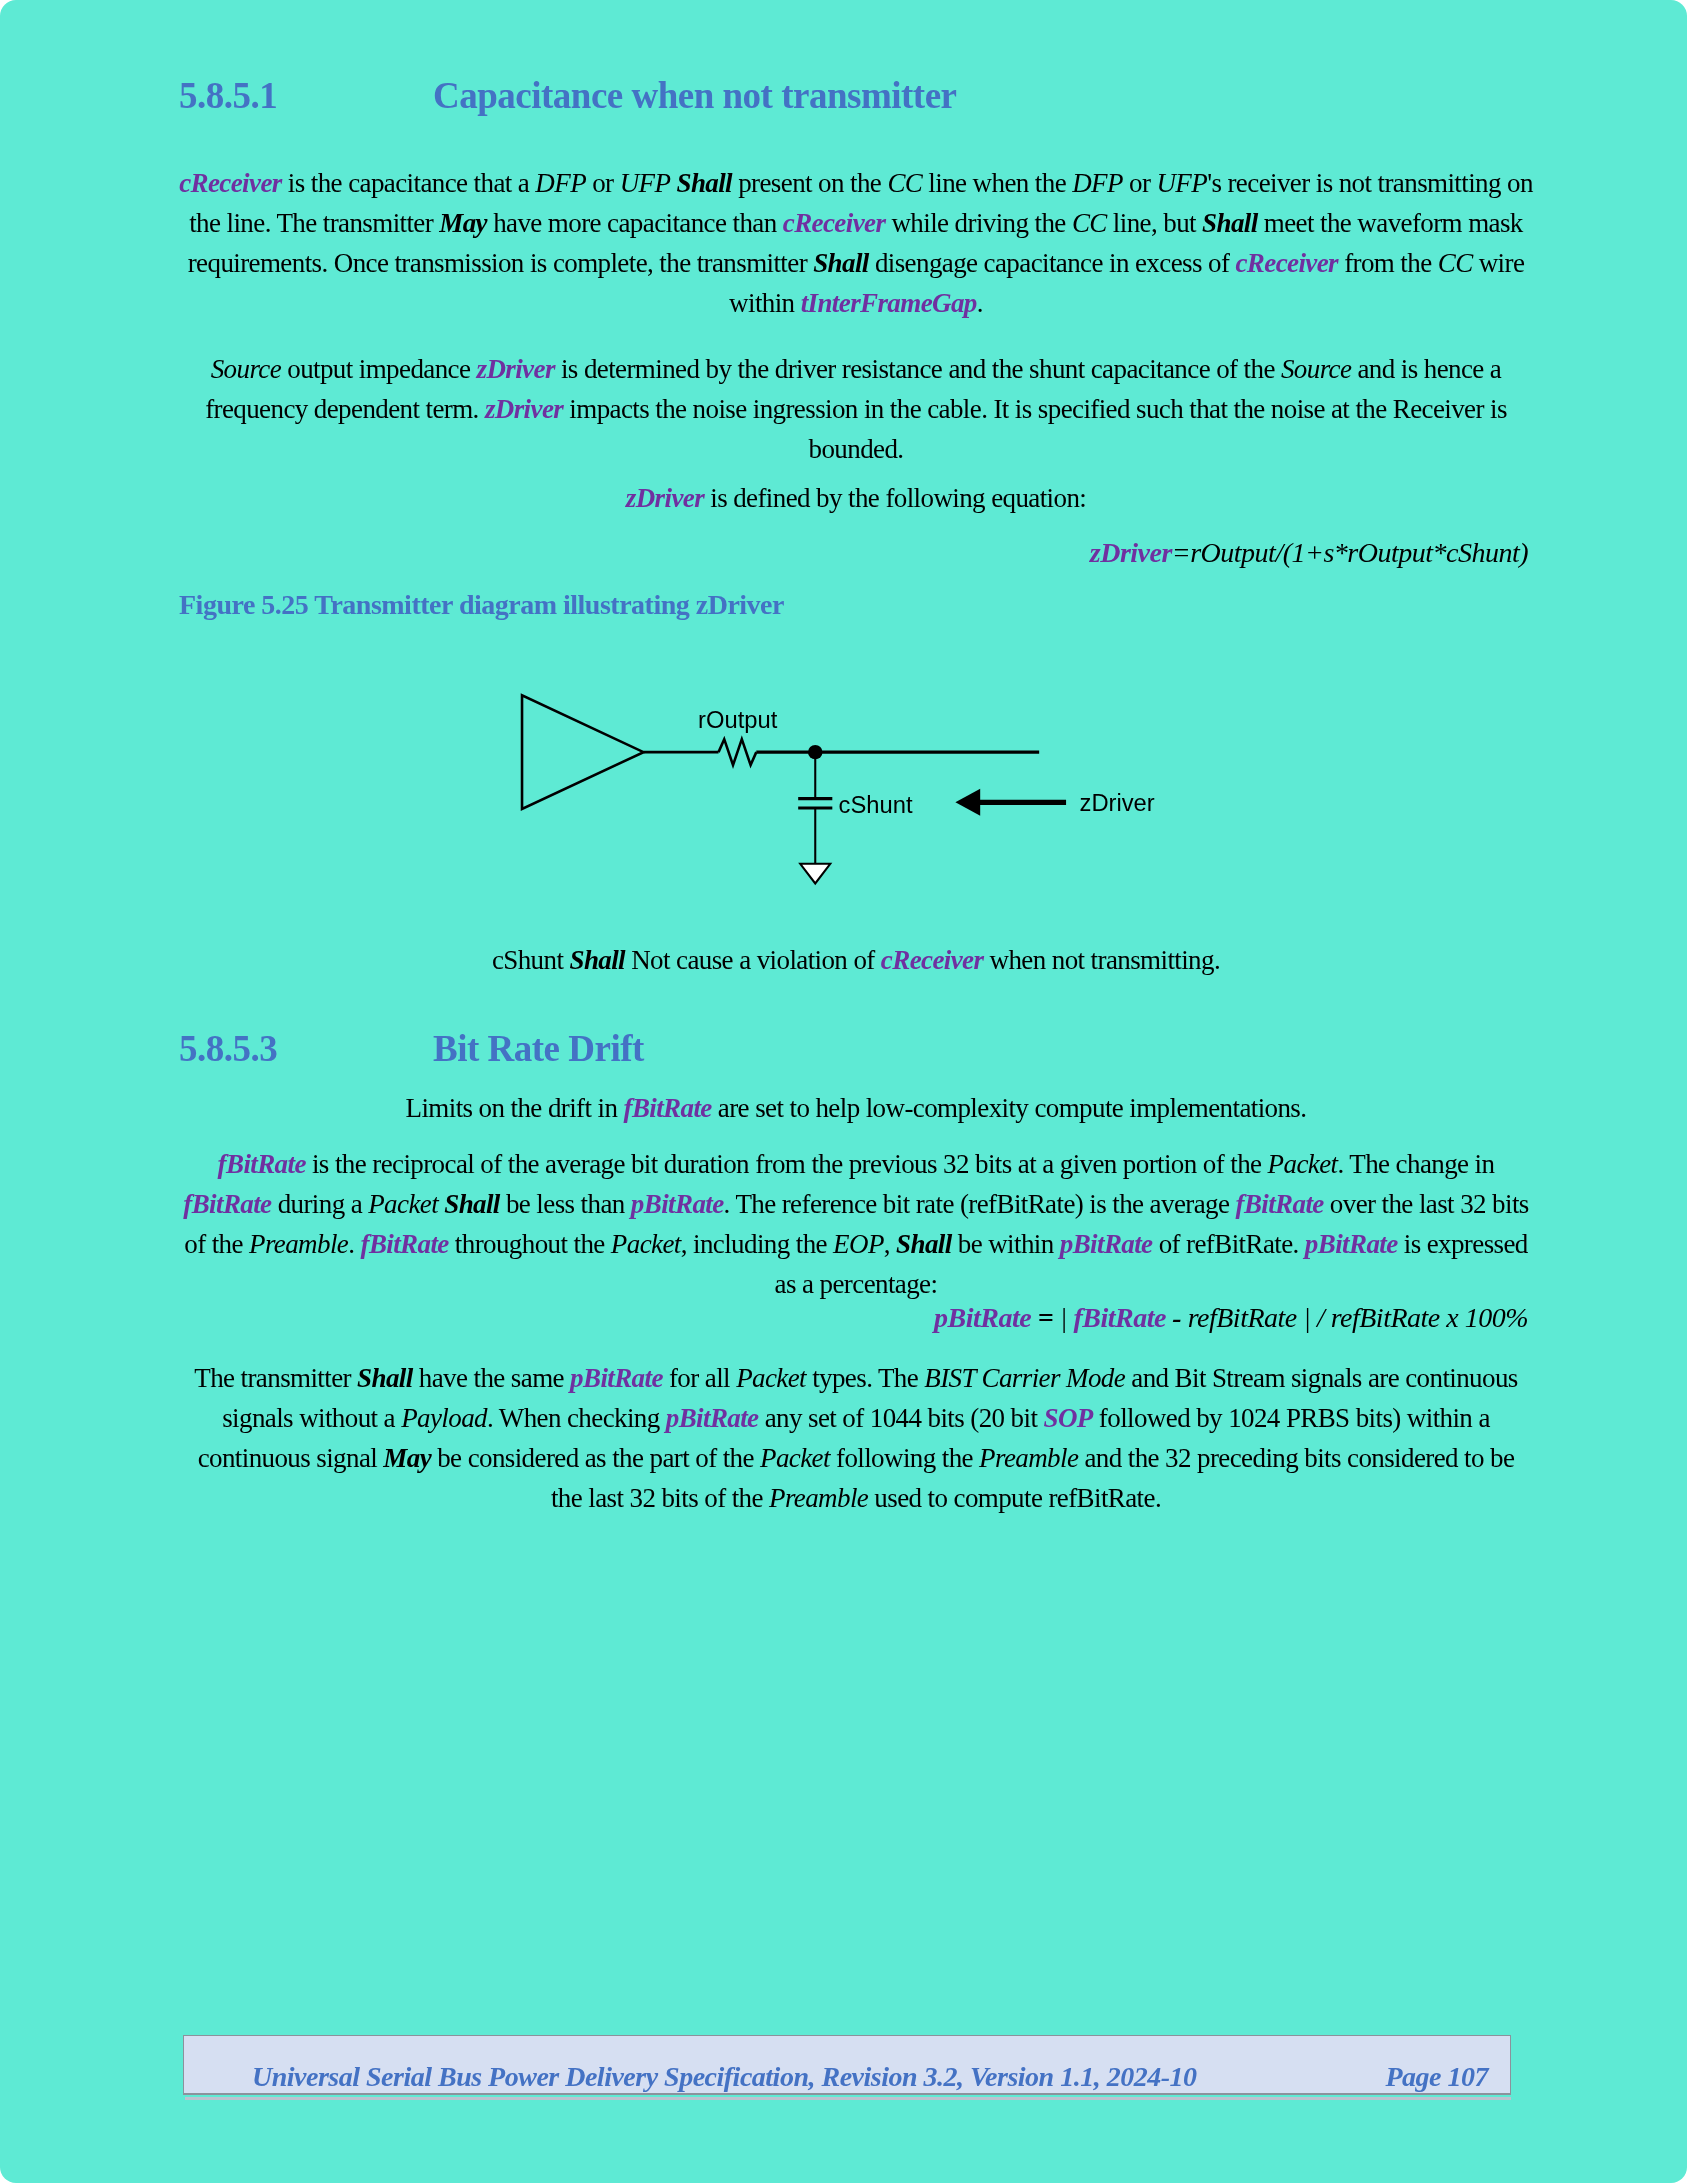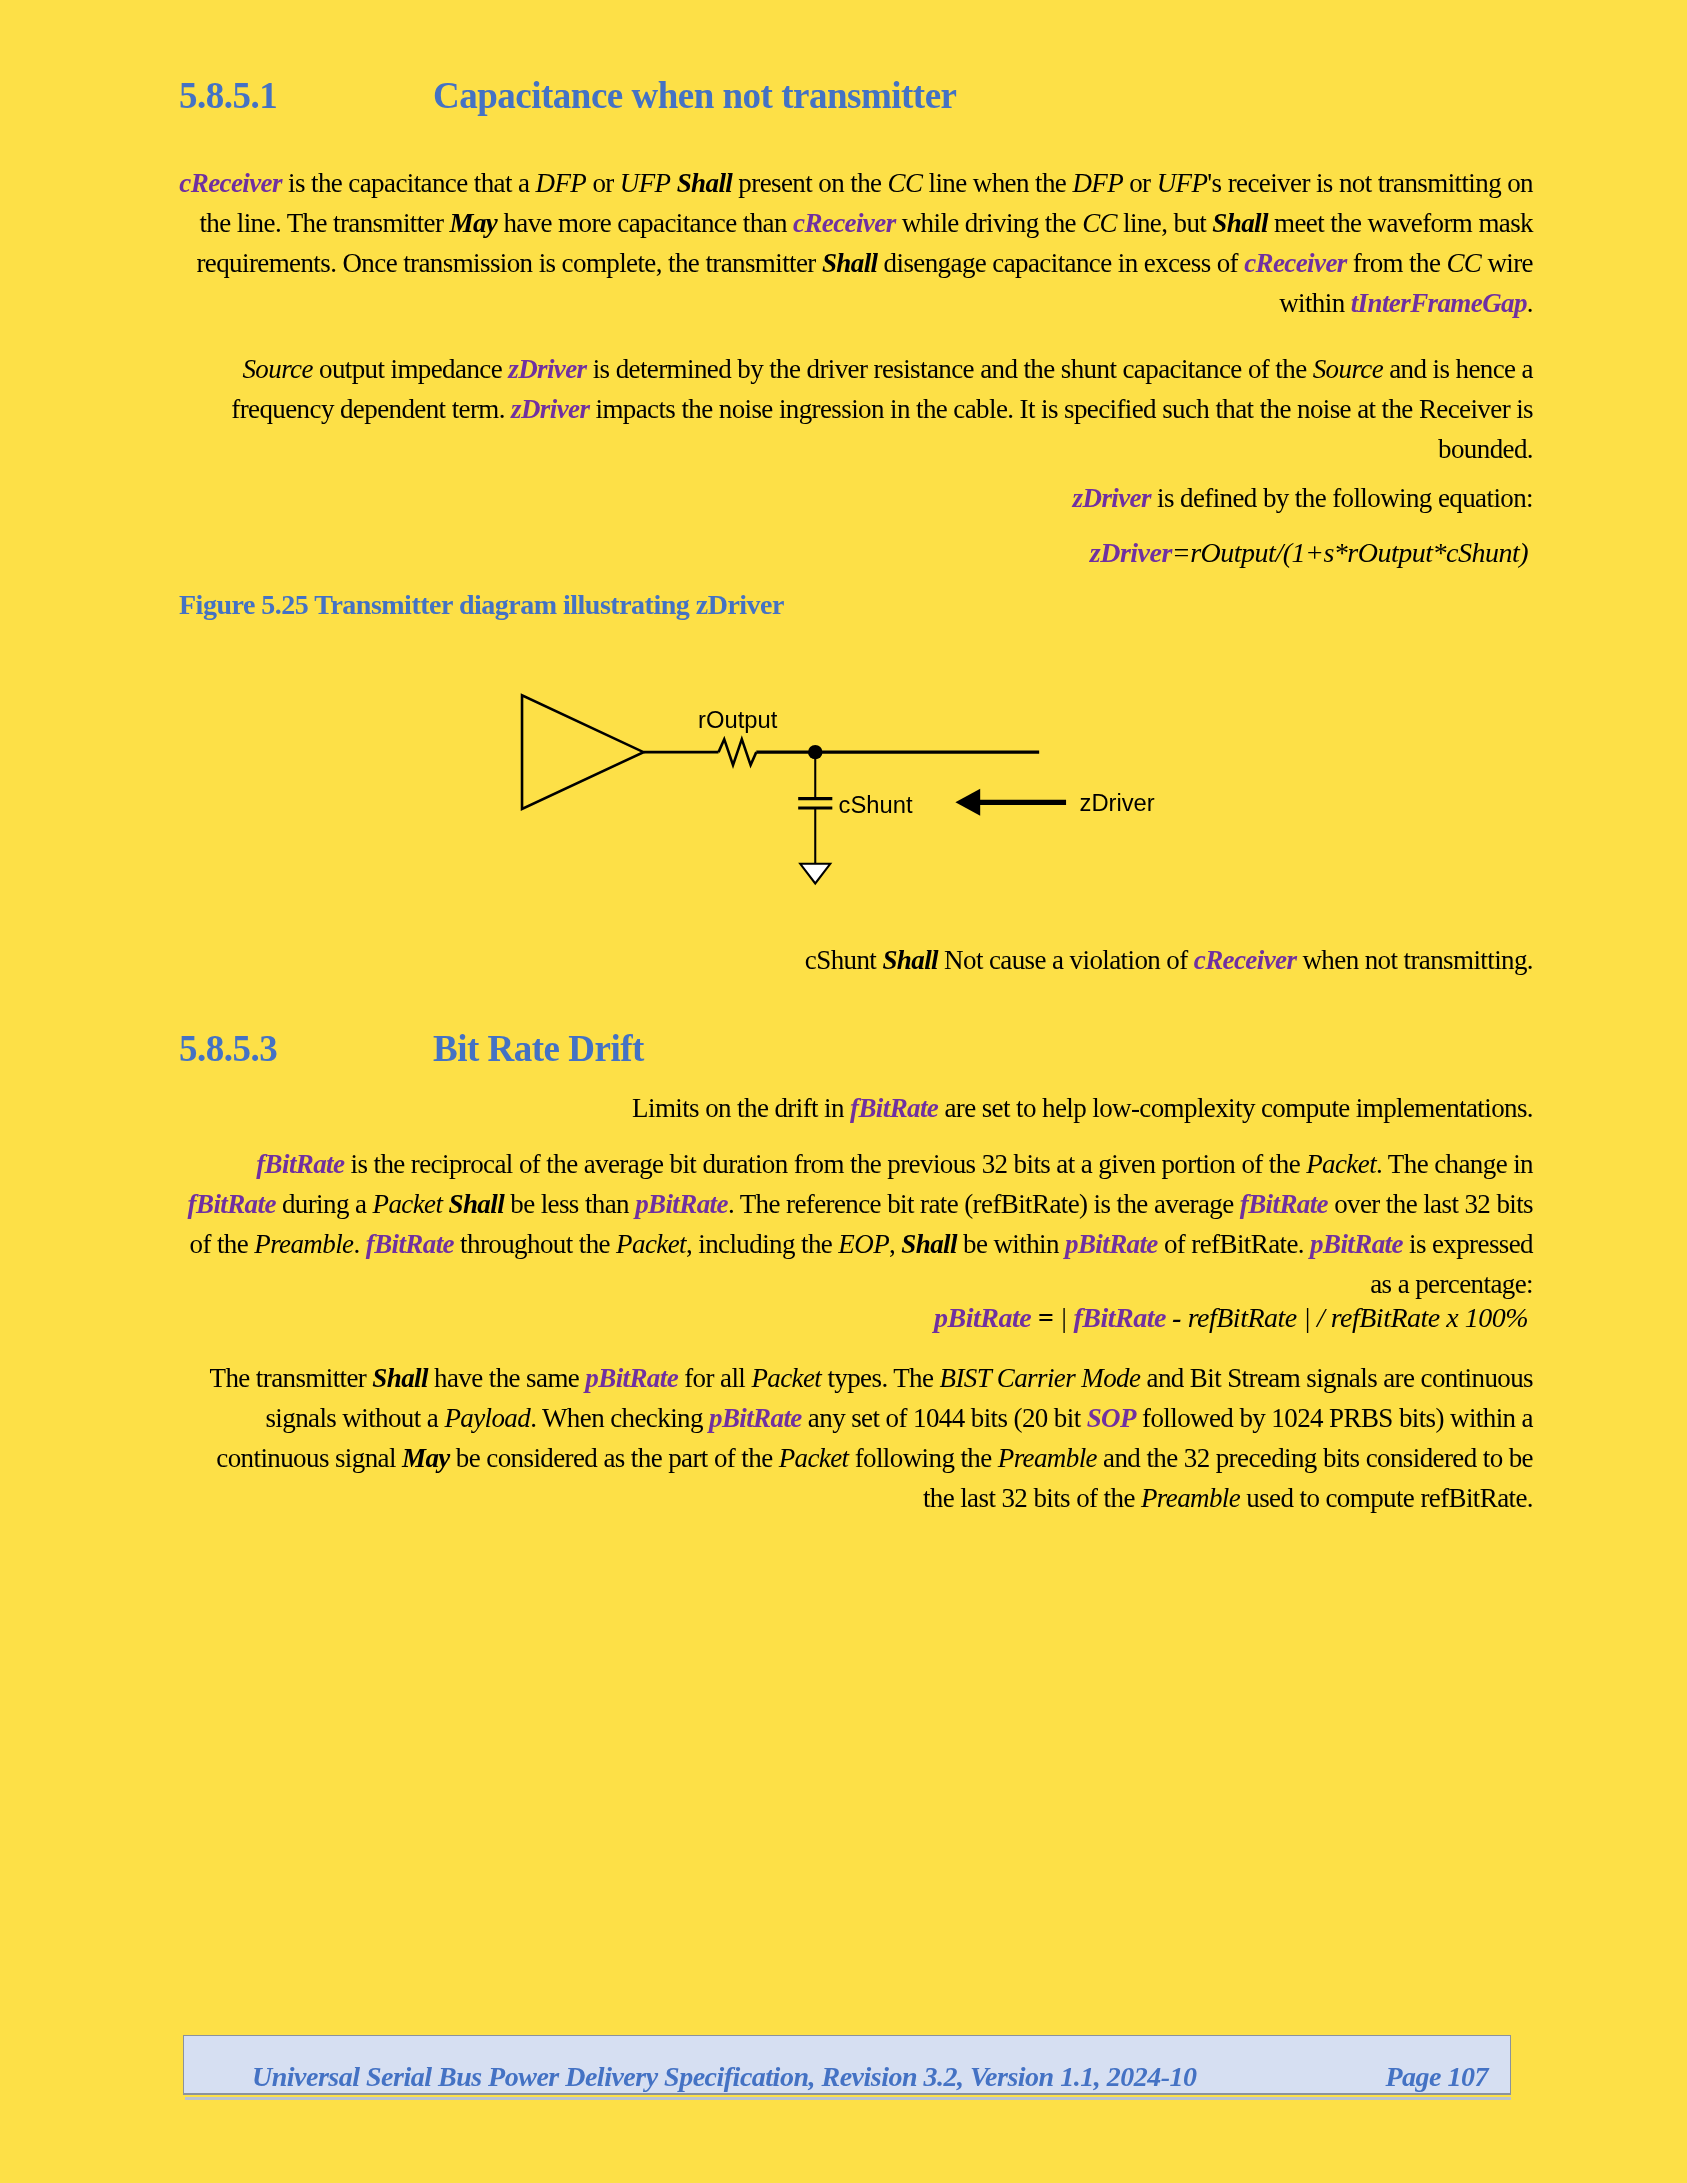--- a/index.html
+++ b/index.html
@@ -9,38 +9,39 @@
     --c-footer-bg:#d6dff2;
     --c-footer-text:#4472C4;
     --c-border:#8b929c;
     --c-shadow:#bcc3cf;
   }
   *{margin:0;padding:0;box-sizing:border-box}
   html,body{background:#ffffff}
   #page{
     position:relative;
     width:1687px;height:2183px;
-    background:#fde047;
+    background:#5eead4;
     overflow:hidden;
     font-family:"Liberation Serif",serif;
+    border-radius:16px;
   }
   .section-h{
     position:absolute;left:179px;width:1344px;height:50px;
     color:var(--c-heading);
     font-weight:bold;font-size:37px;line-height:50px;
     letter-spacing:-0.5px;
     white-space:nowrap;
   }
   .section-h .num{position:absolute;left:0;top:0}
   .section-h .ttl{position:absolute;left:254px;top:0}
   .para{
     position:absolute;left:179px;width:1354px;
     color:var(--c-body);
     font-size:27px;line-height:40px;letter-spacing:-0.6px;
-    text-align:right;
+    text-align:center;
   }
   .centered{
     position:absolute;left:179px;width:1349px;
     text-align:right;
     font-size:28px;line-height:40px;letter-spacing:-0.5px;
   }
   .fig-caption{
     position:absolute;left:179px;width:1349px;
     text-align:left;
     color:var(--c-heading);

